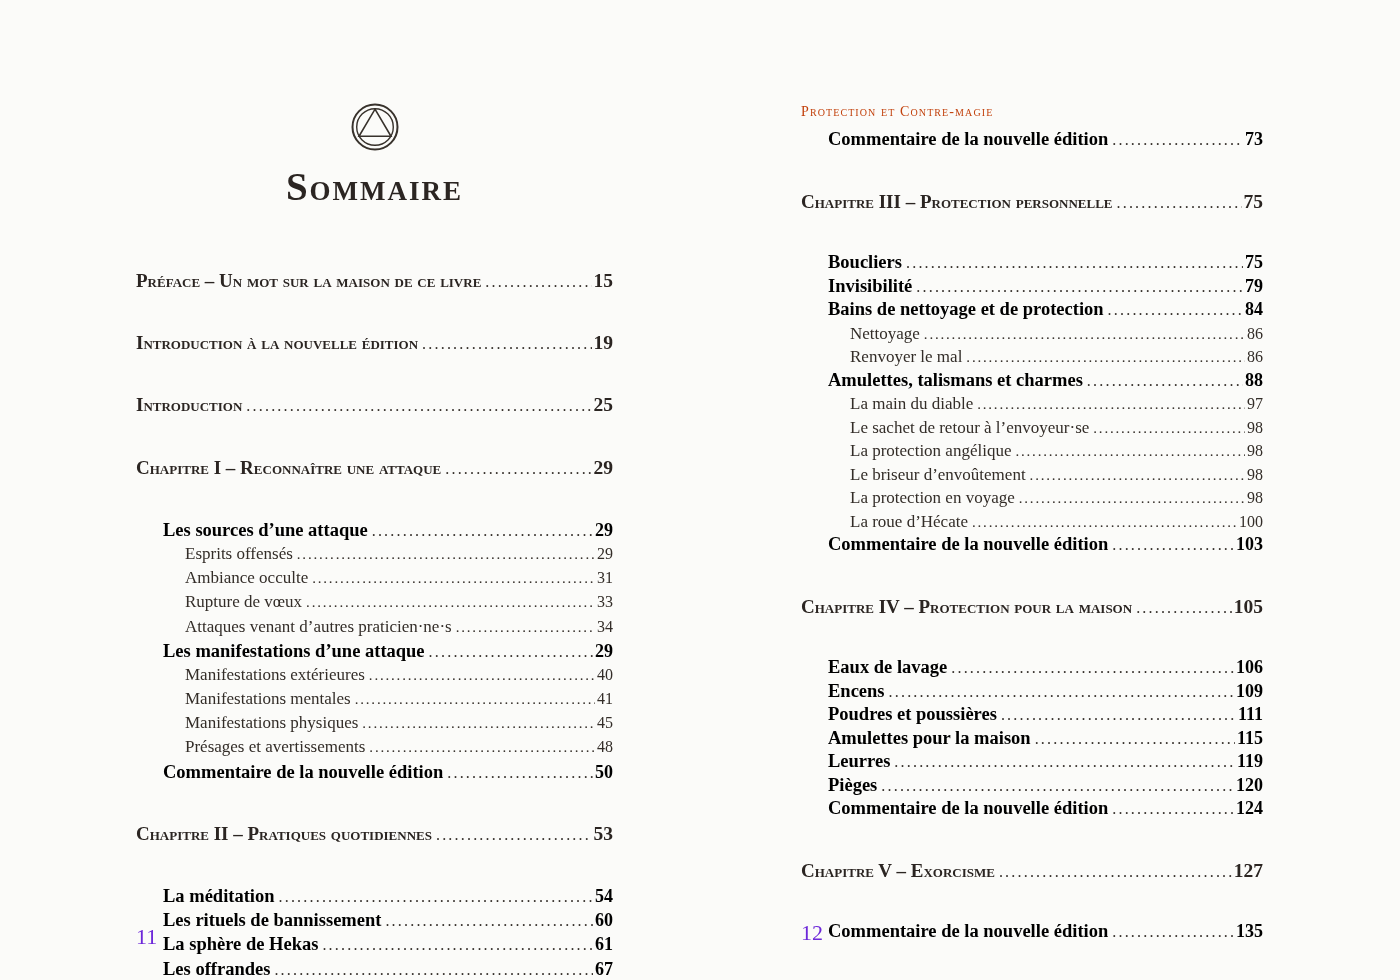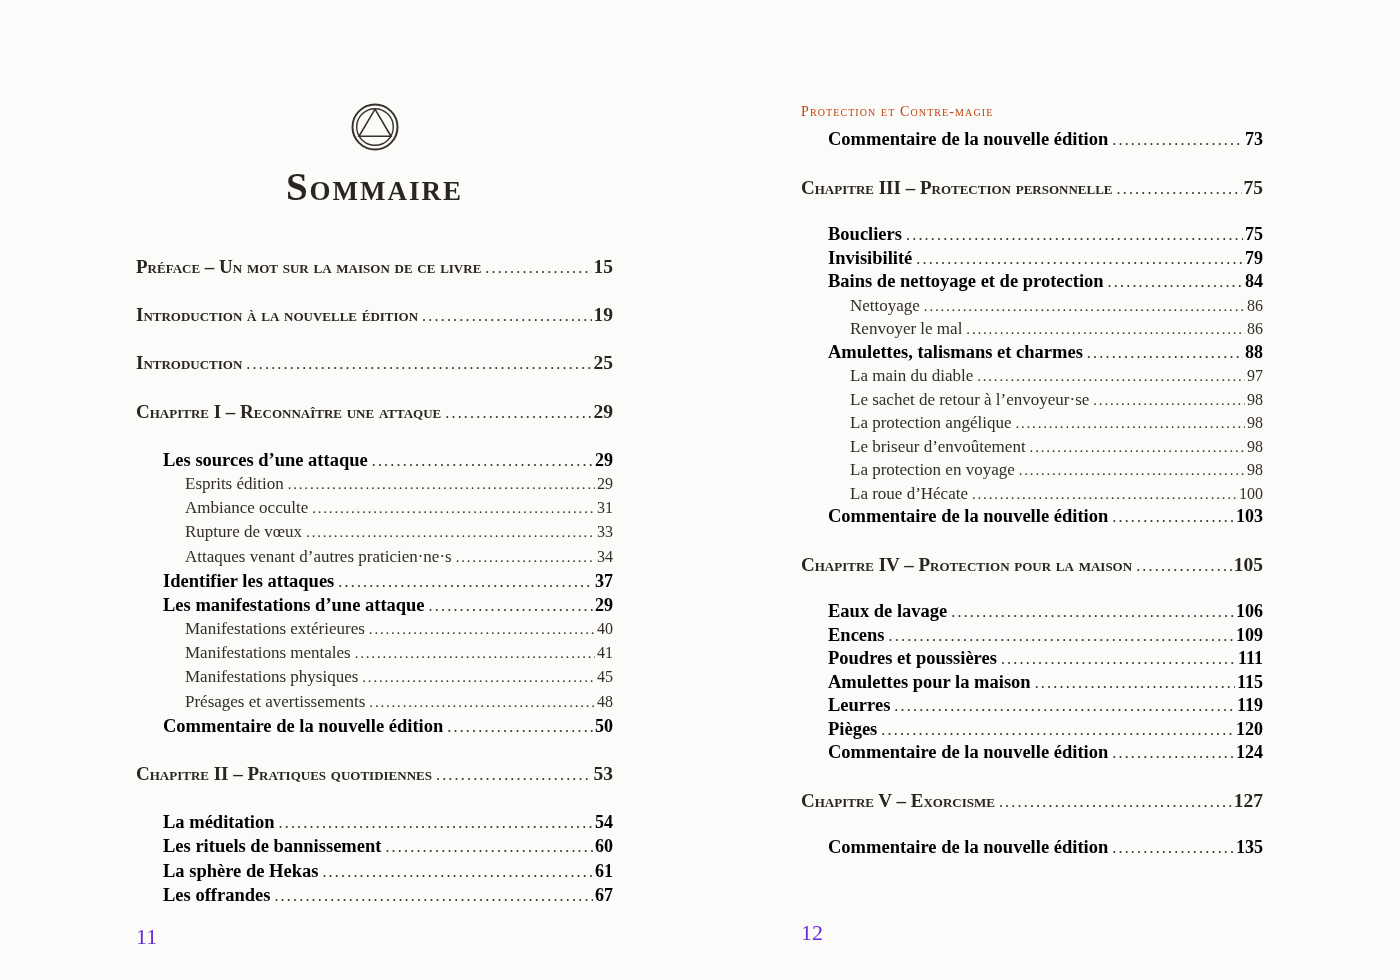--- a/index.html
+++ b/index.html
@@ -61,21 +61,21 @@
   .toc-dots::after {
     content: "..................................................................................................................................................";
     letter-spacing: 2.2px;
     font-weight: normal;
     font-size: 16px;
     color: #37312c;
   }
   .toc-page { flex: 0 0 auto; white-space: nowrap; text-align: left; }
 
   .lvl-chapter {
-    margin: 24px 0;
+    margin: 38px 0;
     font-variant: small-caps;
     font-weight: bold;
     font-size: 19px;
     color: #2b2522;
   }
   .lvl-chapter .toc-page { font-size: 19.5px; font-variant: normal; }
 
   .lvl-section {
     padding-left: 27px;
     font-weight: bold;
@@ -135,43 +135,38 @@
         <span class="toc-label">Chapitre I – Reconnaître une attaque</span>
         <span class="toc-dots"></span>
         <span class="toc-page">29</span>
       </div>
       <div class="toc-row lvl-section">
         <span class="toc-label">Les sources d’une attaque</span>
         <span class="toc-dots"></span>
         <span class="toc-page">29</span>
       </div>
       <div class="toc-row lvl-sub">
-        <span class="toc-label">Esprits édition</span>
+        <span class="toc-label">Esprits offensés</span>
         <span class="toc-dots"></span>
         <span class="toc-page">29</span>
       </div>
       <div class="toc-row lvl-sub">
         <span class="toc-label">Ambiance occulte</span>
         <span class="toc-dots"></span>
         <span class="toc-page">31</span>
       </div>
       <div class="toc-row lvl-sub">
         <span class="toc-label">Rupture de vœux</span>
         <span class="toc-dots"></span>
         <span class="toc-page">33</span>
       </div>
       <div class="toc-row lvl-sub">
         <span class="toc-label">Attaques venant d’autres praticien·ne·s</span>
         <span class="toc-dots"></span>
         <span class="toc-page">34</span>
-      </div>
-      <div class="toc-row lvl-section">
-        <span class="toc-label">Identifier les attaques</span>
-        <span class="toc-dots"></span>
-        <span class="toc-page">37</span>
       </div>
       <div class="toc-row lvl-section">
         <span class="toc-label">Les manifestations d’une attaque</span>
         <span class="toc-dots"></span>
         <span class="toc-page">29</span>
       </div>
       <div class="toc-row lvl-sub">
         <span class="toc-label">Manifestations extérieures</span>
         <span class="toc-dots"></span>
         <span class="toc-page">40</span>

